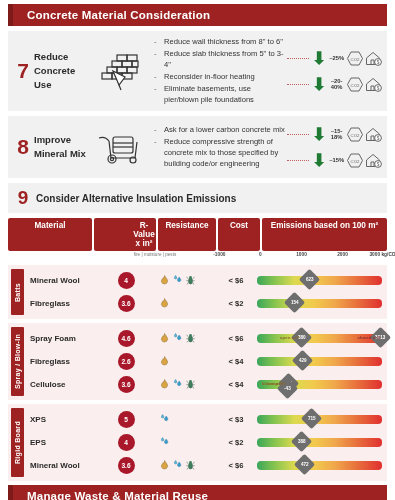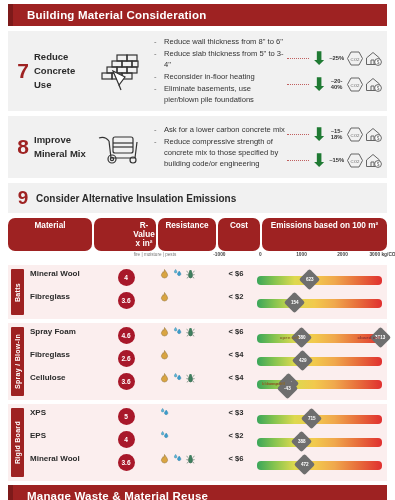--- a/index.html
+++ b/index.html
@@ -90,21 +90,21 @@
 
   
   .thead { display: flex; margin-top: 5px; gap: 2px; }
   .th {
     background: #9e2222;
     color: #fff;
     font-size: 8.2px;
     font-weight: bold;
     text-align: center;
     padding: 3px 0;
-    border-radius: 7px;
+    border-radius: 2px;
   }
   .c-mat { flex: 0 0 84px; }
   .c-rv  { flex: 0 0 62px; padding-left: 38px; }
   .c-res { flex: 0 0 58px; }
   .c-cost{ flex: 0 0 42px; }
   .c-emi { flex: 1 1 auto; }
 
   .subhead { display: flex; gap: 2px; font-size: 4.6px; color: #777; padding: 1px 0 2px; }
   .sub-res { flex: 0 0 206px; text-align: center; padding-left: 88px; }
   .sub-axis { flex: 1 1 auto; position: relative; height: 7px; }
@@ -118,21 +118,21 @@
     font-weight: bold;
     writing-mode: vertical-rl;
     transform: rotate(180deg);
     text-align: center;
     display: flex; align-items: center; justify-content: center;
     flex: 0 0 13px;
     border-radius: 1px;
     letter-spacing: .3px;
   }
   .grp-rows { flex: 1 1 auto; padding-left: 6px; }
-  .row { display: flex; align-items: flex-start; height: 23px; }
+  .row { display: flex; align-items: center; height: 23px; }
   .cell-mat { flex: 0 0 65px; font-size: 8px; font-weight: bold; color: #2b2b2b; }
   .cell-rv  { flex: 0 0 62px; display: flex; justify-content: center; }
   .rv-circle {
     width: 17px; height: 17px; border-radius: 50%;
     background: #a8182a; color: #fff;
     font-size: 6.6px; font-weight: bold;
     display: flex; align-items: center; justify-content: center;
   }
   .cell-res { flex: 0 0 58px; display: flex; gap: 4px; align-items: center; padding-left: 3px; }
   .cell-cost{ flex: 0 0 42px; font-size: 7.6px; font-weight: bold; color: #2b2b2b; text-align: center; }
@@ -160,21 +160,21 @@
     font-size: 4.4px; color: #8a6a2a; font-weight: bold;
     transform: translateX(-50%); white-space: nowrap;
   }
   .bar-note.dark { color: #8a3030; }
 </style>
 </head>
 <body>
 
 <div class="page">
 
-  <div class="banner">Building Material Consideration</div>
+  <div class="banner">Concrete Material Consideration</div>
 
   <div class="action-row">
     <div class="num">7</div>
     <div class="act-title">Reduce Concrete Use</div>
     <div class="act-pic">
       <svg width="48" height="40" viewBox="0 0 48 40">
         <g fill="none" stroke="#333" stroke-width="1.2">
           <rect x="20" y="4" width="10" height="6"></rect>
             <rect x="30" y="4" width="10" height="6"></rect>
           <rect x="15" y="10" width="10" height="6"></rect>

